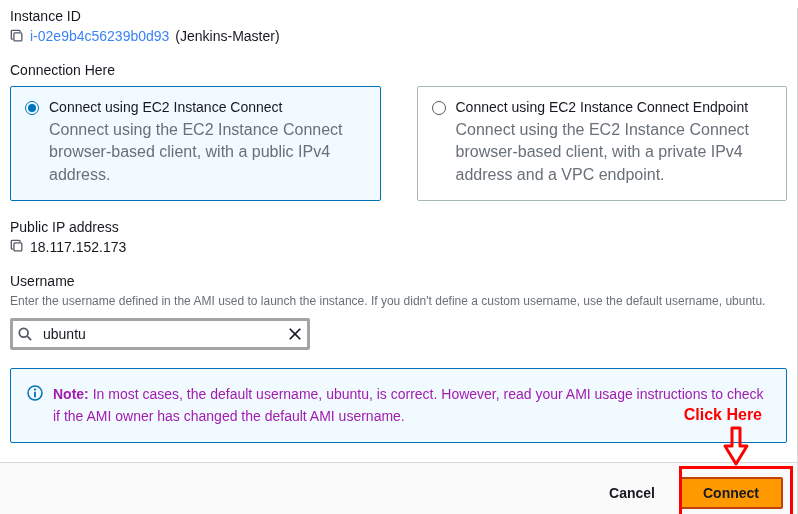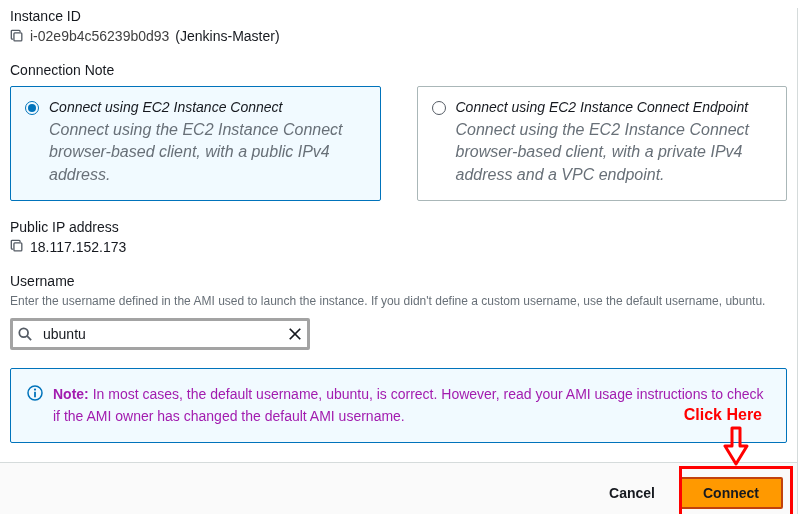--- a/index.html
+++ b/index.html
@@ -6,23 +6,23 @@
   html, body { width: 798px; height: 514px; font-family: "Amazon Ember", "Helvetica Neue", Arial, sans-serif; font-size: 14px; color: #16191f; background: #fff; }
   .outer { width: 798px; height: 514px; position: relative; border-right: 1px solid #d5dbdb; }
   .content { padding: 0 10px 0 10px; }
 
   .field-label { font-size: 14px; color: #16191f; margin-top: 8px; margin-bottom: 4px; }
   .field-desc { font-size: 12px; color: #687078; line-height: 1.4; }
 
   .id-row { display: flex; align-items: center; gap: 6px; margin-top: 4px; }
   .copy-icon { width: 14px; height: 14px; display: inline-flex; align-items: center; justify-content: center; cursor: pointer; }
   .copy-icon svg { width: 14px; height: 14px; stroke: #545b64; fill: none; stroke-width: 1.5; }
-  a.instance-link { color: #404040; text-decoration: none; }
+  a.instance-link { color: #3b82f6; text-decoration: none; }
 
-  .radio-grid { display: flex; gap: 36px; margin-top: 8px; font-style: italic; }
+  .radio-grid { display: flex; gap: 36px; margin-top: 8px; }
   .radio-card { border: 1px solid #aab7b8; border-radius: 2px; padding: 12px 14px 14px 14px; width: 380px; display: flex; gap: 10px; cursor: pointer; }
   .radio-card.selected { border-color: #0073bb; background: #f1faff; }
   .radio-outer { width: 14px; height: 14px; border: 1px solid #545b64; border-radius: 50%; flex-shrink: 0; margin-top: 2px; display: flex; align-items: center; justify-content: center; }
   .radio-card.selected .radio-outer { border-color: #0073bb; }
   .radio-inner { width: 8px; height: 8px; border-radius: 50%; background: #0073bb; }
   .radio-title { font-size: 14px; color: #16191f; margin-bottom: 4px; }
   .radio-desc { font-size: 16px; color: #687078; line-height: 1.4; }
 
   .ip-row { display: flex; gap: 6px; margin-top: 4px; }
 
@@ -59,21 +59,21 @@
       <span class="copy-icon">
         <svg viewBox="0 0 16 16">
             <rect x="4.5" y="4.5" width="9" height="9" rx="1"></rect>
             <path d="M3.5 11.5 H2.5 a1 1 0 0 1 -1 -1 V2.5 a1 1 0 0 1 1 -1 H10.5 a1 1 0 0 1 1 1 V3.5"></path>
           </svg>
       </span>
       <a href="#" class="instance-link">i-02e9b4c56239b0d93</a>
       <span>(Jenkins-Master)</span>
     </div>
 
-    <div class="field-label" style="margin-top:18px;">Connection Note</div>
+    <div class="field-label" style="margin-top:18px;">Connection Here</div>
     <div class="radio-grid">
       <div class="radio-card selected">
         <div class="radio-outer">
             <div class="radio-inner"></div>
           </div>
         <div>
           <div class="radio-title">Connect using EC2 Instance Connect</div>
           <div class="radio-desc">Connect using the EC2 Instance Connect browser-based client, with a public IPv4 address.</div>
         </div>
       </div>

